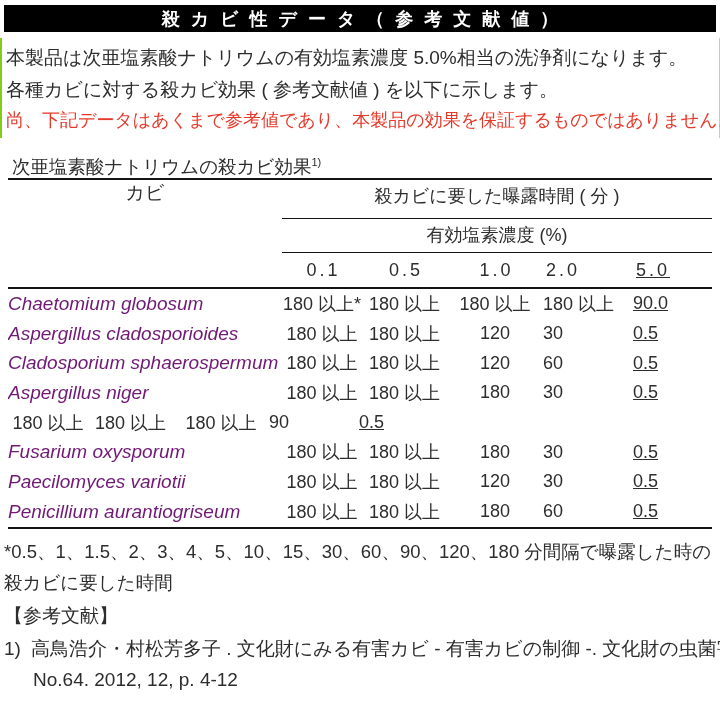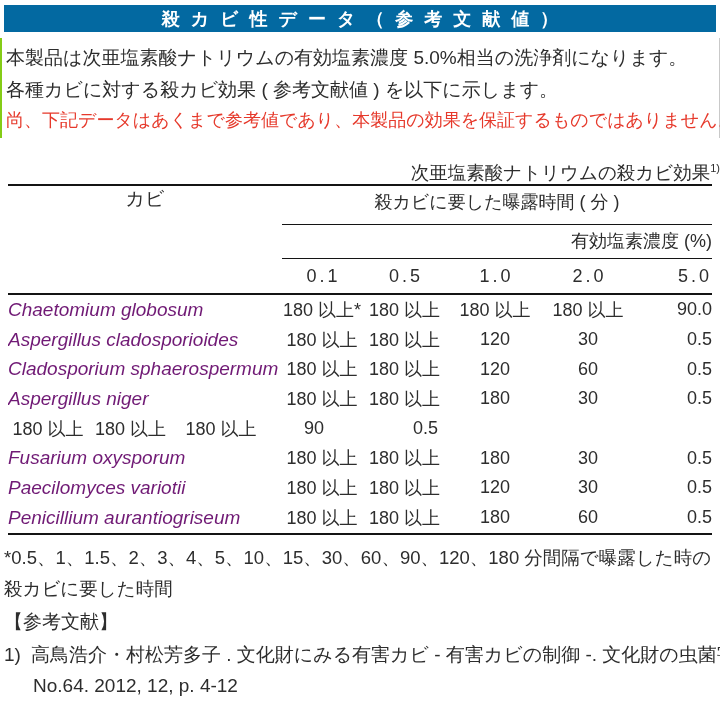--- a/index.html
+++ b/index.html
@@ -6,41 +6,41 @@
   html, body { background: #ffffff; }
   body {
     width: 720px; height: 703px; overflow: hidden;
     font-family: "Liberation Sans", "DejaVu Sans", sans-serif;
     color: #2d2d2d;
   }
 
   
   .top-bar {
     margin: 5px 4px 0 4px; height: 27px;
-    background: #0369a1;
+    background: #000000;
     display: flex; align-items: center; justify-content: center;
   }
   .top-bar .bar-title {
     color: #ffffff; font-size: 18px; font-weight: 600;
     letter-spacing: 11px; white-space: nowrap; text-indent: 11px;
   }
 
   
   .intro-box {
     margin-top: 6px; padding: 4px 4px 0 4px;
     border-left: 2px solid #84cc16; border-right: 1px solid #c9c9c9;
     height: 100px;
   }
   .intro-line { font-size: 19px; line-height: 31.5px; white-space: nowrap; color: #2d2d2d; }
   .warning-line { font-size: 18px; line-height: 31.5px; white-space: nowrap; color: #e6392b; }
 
   
   .table-title {
-    margin-top: 18px; text-align: right;
-    font-size: 18.5px; color: #2d2d2d; height: 24px; line-height: 24px;
+    margin-top: 12px; text-align: left;
+    font-size: 18.5px; color: #2d2d2d; height: 24px; line-height: 24px; padding-left: 12px;
   }
   .table-title sup { font-size: 11px; vertical-align: super; }
 
   
   .tbl {
     margin: 4px 8px 0 8px; width: 704px;
     border-top: 2.5px solid #141414;
     border-bottom: 2.5px solid #141414;
   }
   .tbl-head { display: flex; border-bottom: 2.5px solid #141414; }
@@ -48,30 +48,30 @@
   .head-fungus {
     display: flex; align-items: flex-start; justify-content: center;
     font-size: 19px;
   }
   .head-right { width: 430px; flex: none; }
   .head-exposure {
     height: 39px; line-height: 33px; text-align: center;
     font-size: 18px; border-bottom: 1.5px solid #141414;
   }
   .head-conc {
-    height: 34px; line-height: 32px; text-align: right;
+    height: 34px; line-height: 32px; text-align: center;
     font-size: 18px; border-bottom: 1.5px solid #141414;
   }
   .head-nums { height: 34px; display: flex; align-items: center; }
   .head-nums span { font-size: 18px; letter-spacing: 3px; text-indent: 3px; }
   .c0 { width: 80px; text-align: center; flex: none; }
   .c1 { width: 85px; text-align: center; flex: none; }
   .c2 { width: 96px; text-align: center; flex: none; }
-  .c3 { width: 90px; text-align: center; flex: none; }
-  .c4 { width: 79px; text-align: right; flex: none; }
+  .c3 { width: 90px; text-align: left; flex: none; }
+  .c4 { width: 79px; text-align: left; flex: none; text-decoration: underline; }
 
   .trow { display: flex; height: 29.7px; align-items: center; }
   .fungus-name {
     font-style: italic; font-size: 19px; color: #701a75;
     white-space: nowrap; overflow: hidden;
   }
   .trow .val { font-size: 18px; white-space: nowrap; }
 
   
   .footnote { margin: 7px 0 0 4px; }

